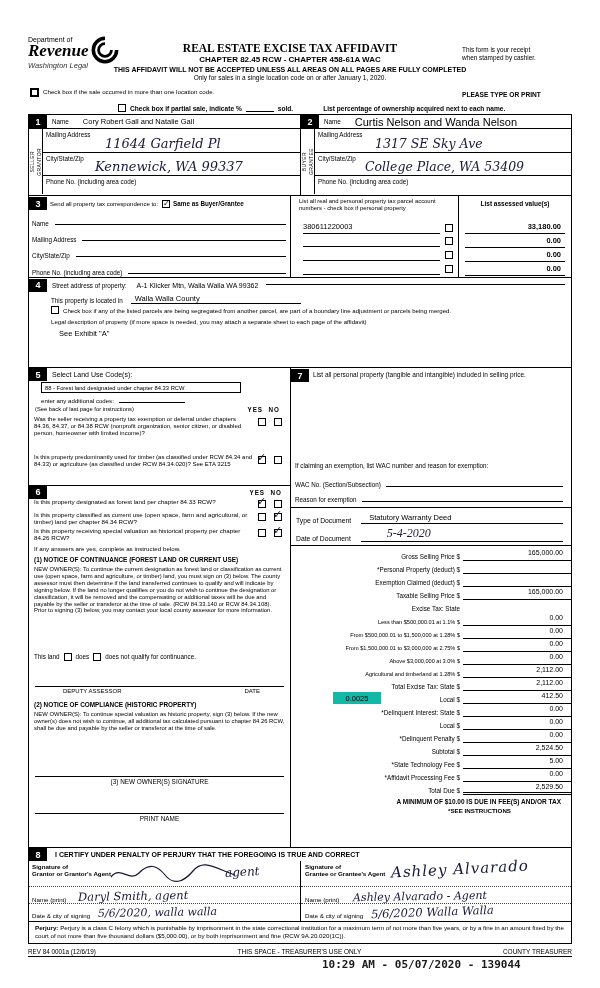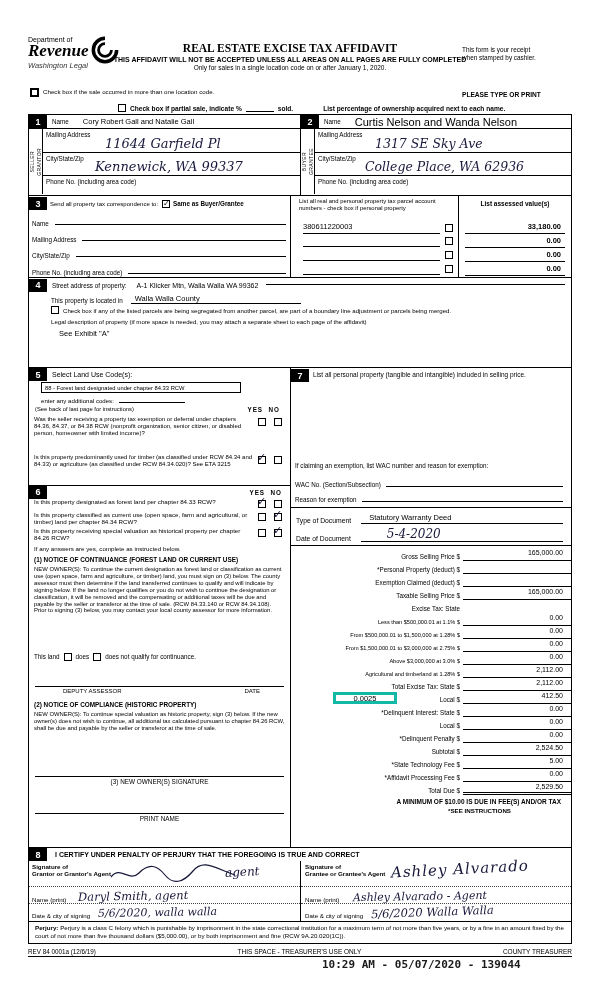--- a/index.html
+++ b/index.html
@@ -23,21 +23,21 @@
   .frow{position:relative;display:flex;align-items:flex-end}
   .labpos{position:absolute;top:2px;left:3px}
   .form{position:absolute;left:28px;top:114px;width:544px;border:1px solid #000;background:#fff}
   .cbpair{display:flex;gap:8px;margin:2px 8px 0 4px;align-items:flex-start;flex:none}
   .finrow{display:flex;align-items:flex-end;height:13px}
   .finlab{flex:1;text-align:right;font-size:6.3px;padding-right:3px;line-height:8px}
   .finlab.sm{font-size:5.6px}
   .finval{width:108px;border-bottom:1px solid #000;text-align:right;font-size:7px;padding-right:8px;height:12px;flex:none}
   .finval.noline{border-bottom:none}
   .finval.dbl{border-bottom:3px double #000}
-  .ratebox{border:3px solid #14b8a6;width:64px;height:12px;font-size:7.5px;display:flex;align-items:center;justify-content:center;margin-left:42px;flex:none}
+  .ratebox{border:6px solid #14b8a6;width:48px;height:12px;font-size:7.5px;display:flex;align-items:center;justify-content:center;margin-left:42px;flex:none}
   .qtext{font-size:6px;line-height:7.2px;flex:1;padding-left:5px}
 </style>
 </head>
 <body>
 
 <div class="page">
 
   <div class="abs" style="left:28px;top:36px;">
     <div class="flex" style="gap:3px;align-items:flex-start;">
       <div>
@@ -47,20 +47,21 @@
       </div>
       <svg width="28" height="28" viewBox="0 0 24 24">
         <path d="M12 2a10 10 0 1 0 10 10" fill="none" stroke="#000" stroke-width="3"></path>
         <path d="M12 6.5a5.5 5.5 0 1 0 5.5 5.5" fill="none" stroke="#000" stroke-width="2.4"></path>
       </svg>
     </div>
   </div>
 
   <div class="abs" style="left:110px;top:42px;width:360px;text-align:center;">
     <div class="b" style="font-family:'Liberation Serif',serif;font-size:11.5px;">REAL ESTATE EXCISE TAX AFFIDAVIT</div>
+    <div class="b" style="font-size:8px;margin-top:1px;">CHAPTER 82.45 RCW - CHAPTER 458-61A WAC</div>
     <div class="b" style="font-size:7px;margin-top:2px;white-space:nowrap;">THIS AFFIDAVIT WILL NOT BE ACCEPTED UNLESS ALL AREAS ON ALL PAGES ARE FULLY COMPLETED</div>
     <div style="font-size:6.5px;margin-top:1px;">Only for sales in a single location code on or after January 1, 2020.</div>
   </div>
 
   <div class="abs" style="left:462px;top:46px;width:112px;font-size:6.4px;line-height:8px;">
     <div>This form is your receipt</div>
     <div>when stamped by cashier.</div>
   </div>
 
   <div class="abs b" style="left:462px;top:91px;font-size:6.6px;">PLEASE TYPE OR PRINT</div>
@@ -121,21 +122,21 @@
             <span class="vert">BUYER</span>
             <span class="vert">GRANTEE</span>
           </div>
           <div style="flex:1;">
             <div class="frow" style="height:24px;border-bottom:1px solid #000;">
               <span class="lab labpos">Mailing Address</span>
               <span class="hand" style="font-size:12.5px;margin:0 0 1px 60px;">1317 SE Sky Ave</span>
             </div>
             <div class="frow" style="height:23px;border-bottom:1px solid #000;">
               <span class="lab labpos">City/State/Zip</span>
-              <span class="hand" style="font-size:12.5px;margin:0 0 1px 50px;">College Place, WA 62936</span>
+              <span class="hand" style="font-size:12.5px;margin:0 0 1px 50px;">College Place, WA 53409</span>
             </div>
             <div class="frow" style="height:17px;">
               <span class="lab labpos">Phone No. (including area code)</span>
               <span style="flex:1;"></span>
             </div>
           </div>
         </div>
       </div>
     </div>
 
@@ -329,21 +330,21 @@
           <span style="font-size:6.3px;">Reason for exemption</span>
           <span class="ul" style="flex:1;margin:0 0 1px 5px;"></span>
         </div>
         <div class="hline" style="margin-top:4px;"></div>
         <div class="flex ae" style="height:16px;padding:0 8px 0 5px;">
           <span style="font-size:6.8px;">Type of Document</span>
           <span class="ul" style="flex:1;font-size:7.5px;margin-left:10px;padding:0 0 1px 8px;">Statutory Warranty Deed</span>
         </div>
         <div class="flex ae" style="height:18px;padding:0 8px 0 5px;">
           <span style="font-size:6.8px;">Date of Document</span>
-          <span class="ul hand" style="flex:1;font-size:12px;margin-left:10px;padding:0 0 0 26px;">5-4-2020</span>
+          <span class="ul hand" style="flex:1;font-size:12px;margin-left:10px;padding:0 0 0 26px;font-family:Liberation Serif, serif;">5-4-2020</span>
         </div>
         <div class="hline" style="margin-top:3px;"></div>
 
         <div style="padding-top:2px;">
           <div class="finrow">
               <span class="finlab">Gross Selling Price $</span>
               <span class="finval">165,000.00</span>
             </div>
           <div class="finrow">
               <span class="finlab">*Personal Property (deduct) $</span>

